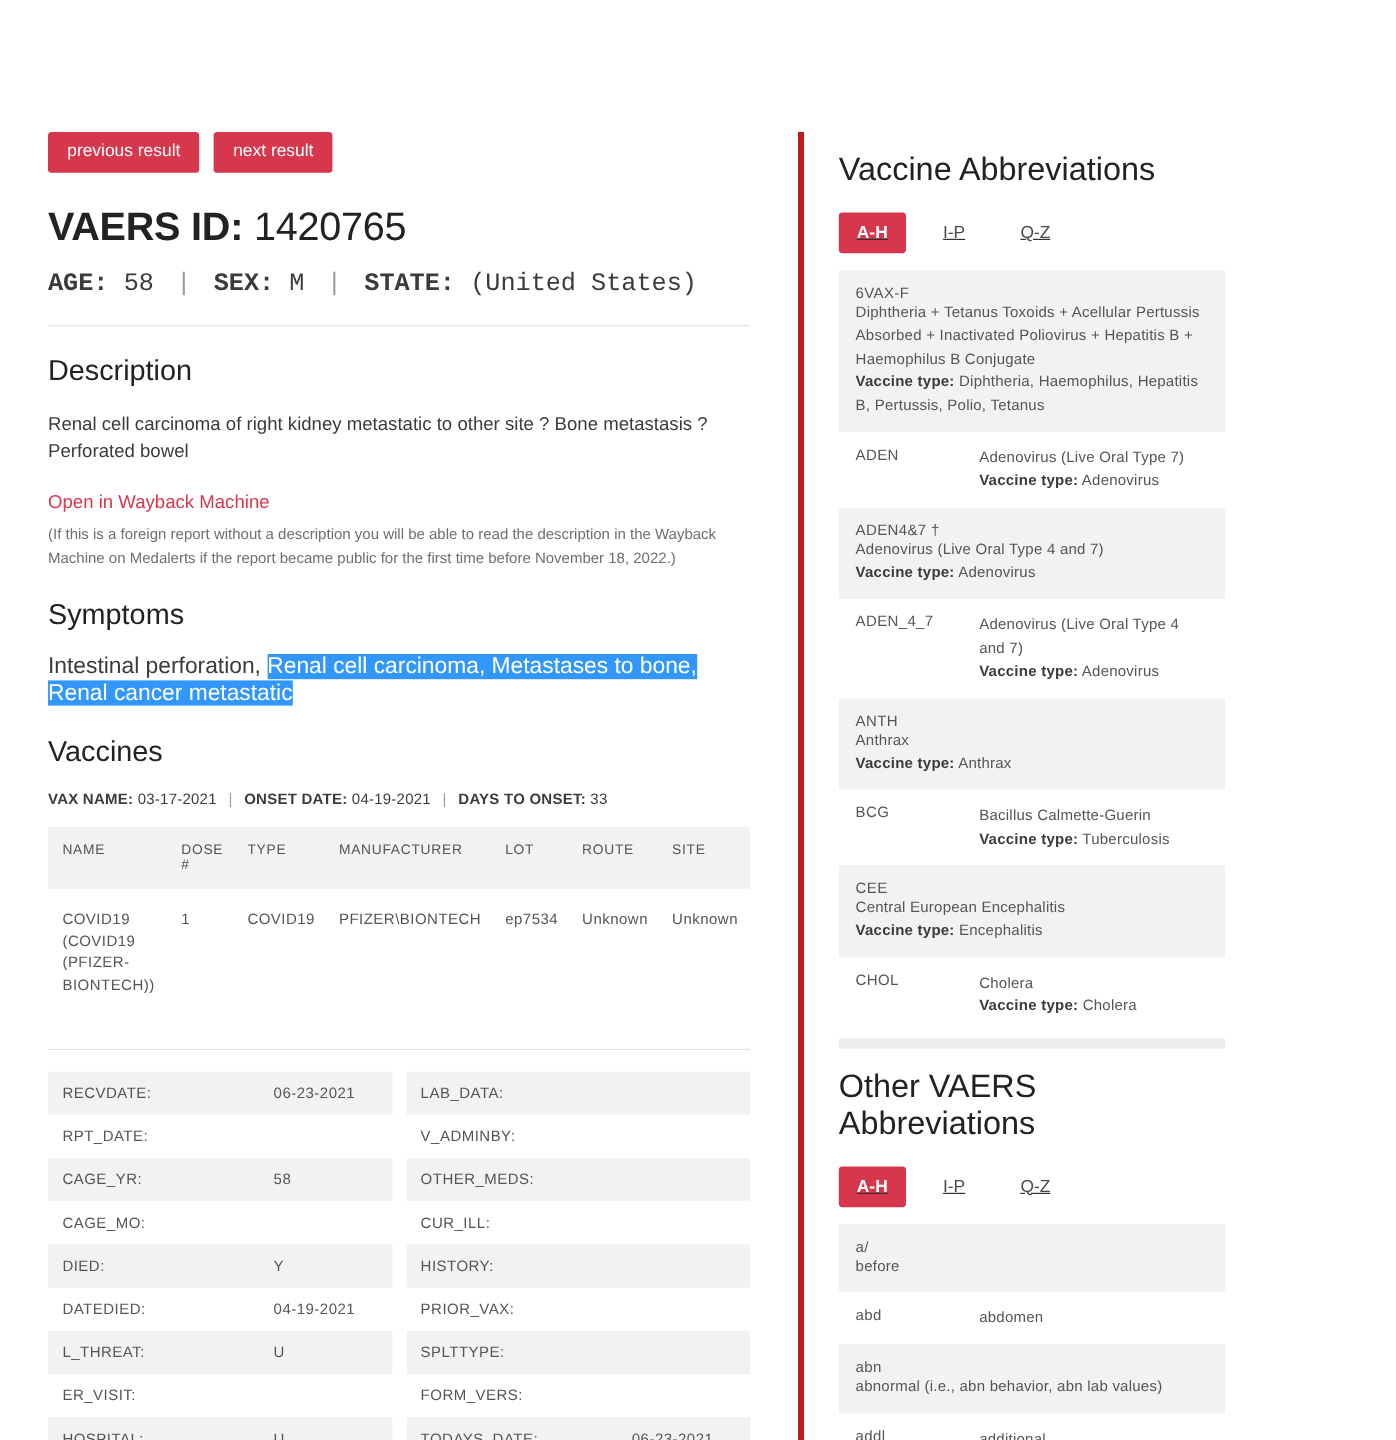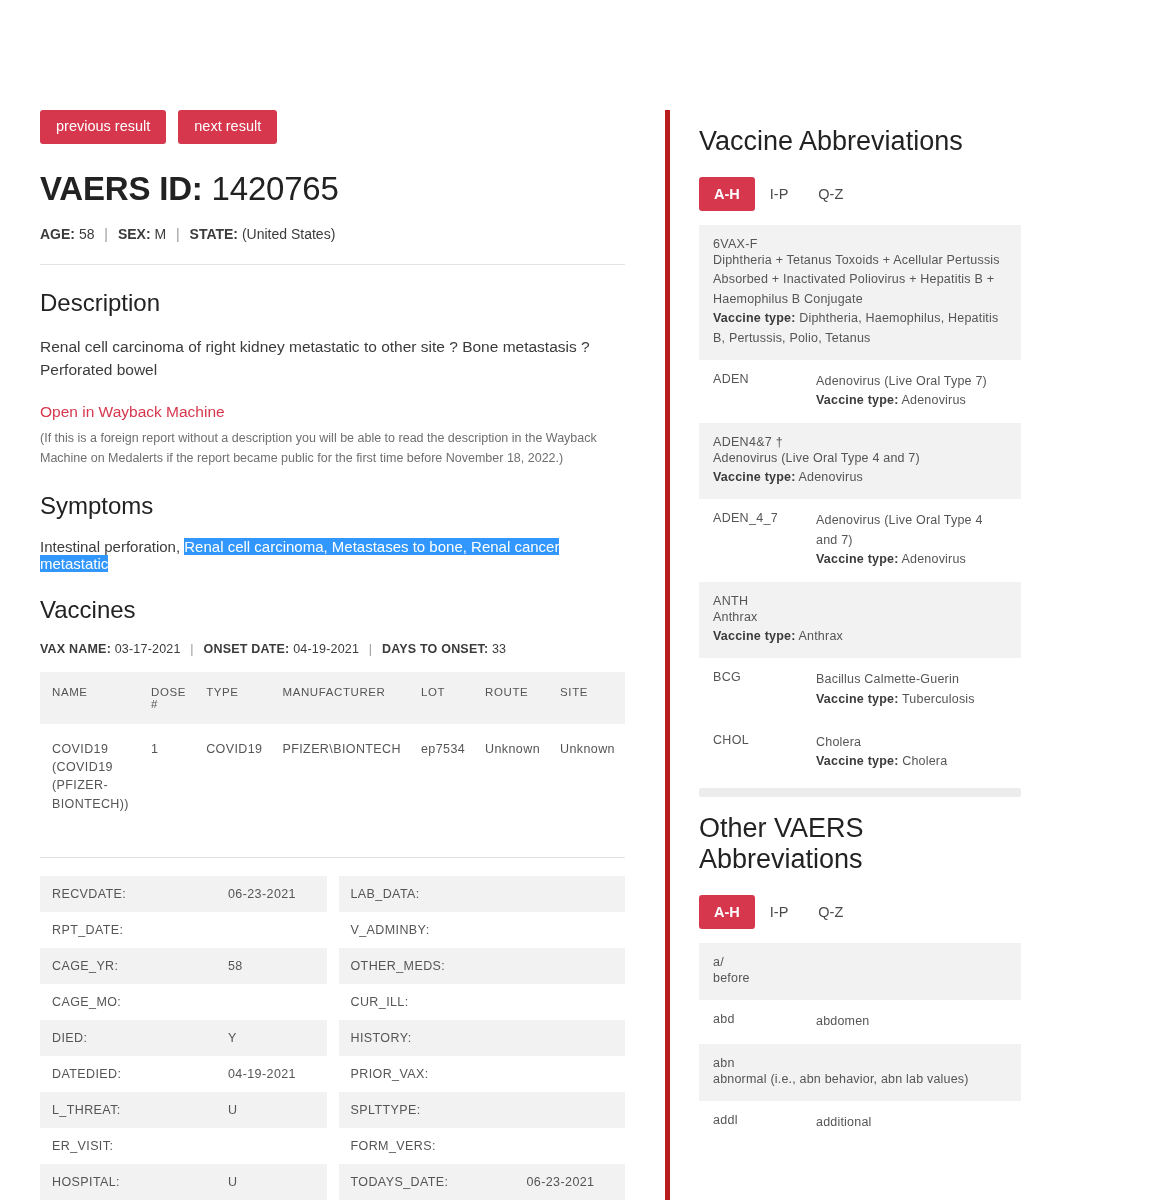--- a/index.html
+++ b/index.html
@@ -58,25 +58,26 @@
   h1.vaers-id {
     font-size: 33px;
     font-weight: 700;
     margin: 0 0 18px 0;
     color: #222222;
     letter-spacing: -0.2px;
   }
   h1.vaers-id .idval { font-weight: 400; }
 
   .meta-line {
-    font-size: 14px;
+    font-size: 21px;
     color: #3b3b3b;
     padding-bottom: 22px;
     border-bottom: 1px solid #e3e3e3;
     margin-bottom: 20px;
+    font-family: Liberation Mono, monospace;
   }
   .meta-line b { font-weight: 700; }
   .meta-sep { color: #9a9a9a; padding: 0 6px; }
 
   h2.sec {
     font-size: 24px;
     font-weight: 400;
     color: #222222;
     margin: 24px 0 18px 0;
   }
@@ -98,21 +99,21 @@
 
   .fineprint {
     font-size: 12.5px;
     line-height: 1.55;
     color: #6f6f6f;
     margin: 0 0 6px 0;
     max-width: 690px;
   }
 
   .symptoms-line {
-    font-size: 15px;
+    font-size: 19px;
     color: #3b3b3b;
     margin: 0 0 6px 0;
   }
   .hl {
     background: #3297fd;
     color: #ffffff;
   }
 
   
   .vax-meta {
@@ -181,22 +182,23 @@
   
   h2.side-title {
     font-size: 27px;
     font-weight: 400;
     color: #222222;
     margin: 16px 0 20px 0;
     line-height: 1.15;
   }
   .tabs {
     display: flex;
-    gap: 0;
+    gap: 16px;
     margin-bottom: 14px;
+    text-decoration: underline;
   }
   .tab {
     font-size: 14.5px;
     padding: 9px 15px;
     color: #4a4a4a;
     border-radius: 3px;
     cursor: pointer;
     background: transparent;
     border: none;
     font-family: "Liberation Sans", sans-serif;
@@ -449,20 +451,28 @@
 
         <div class="abbr-row">
           <div class="abbr-key">BCG</div>
           <div class="abbr-val">
             <span>Bacillus Calmette-Guerin</span><br>
             <b>Vaccine type:</b>
             <span>Tuberculosis</span>
           </div>
         </div>
 
+        <div class="abbr-row alt">
+          <div class="abbr-key">CEE</div>
+          <div class="abbr-val">
+            <span>Central European Encephalitis</span><br>
+            <b>Vaccine type:</b>
+            <span>Encephalitis</span>
+          </div>
+        </div>
 
         <div class="abbr-row">
           <div class="abbr-key">CHOL</div>
           <div class="abbr-val">
             <span>Cholera</span><br>
             <b>Vaccine type:</b>
             <span>Cholera</span>
           </div>
         </div>
 

